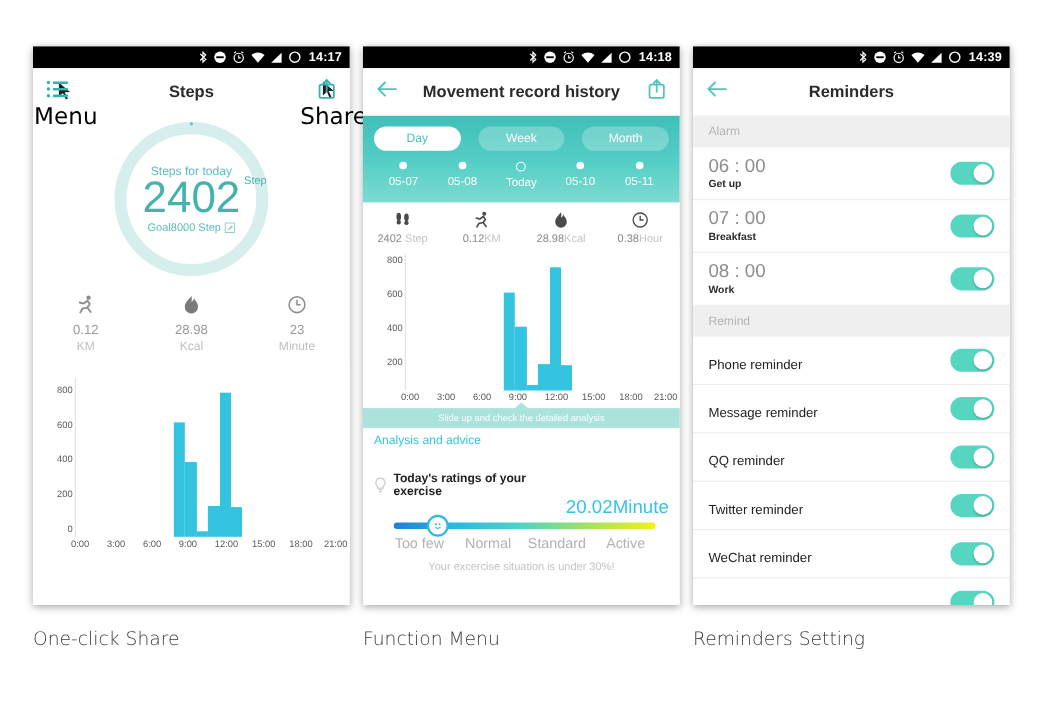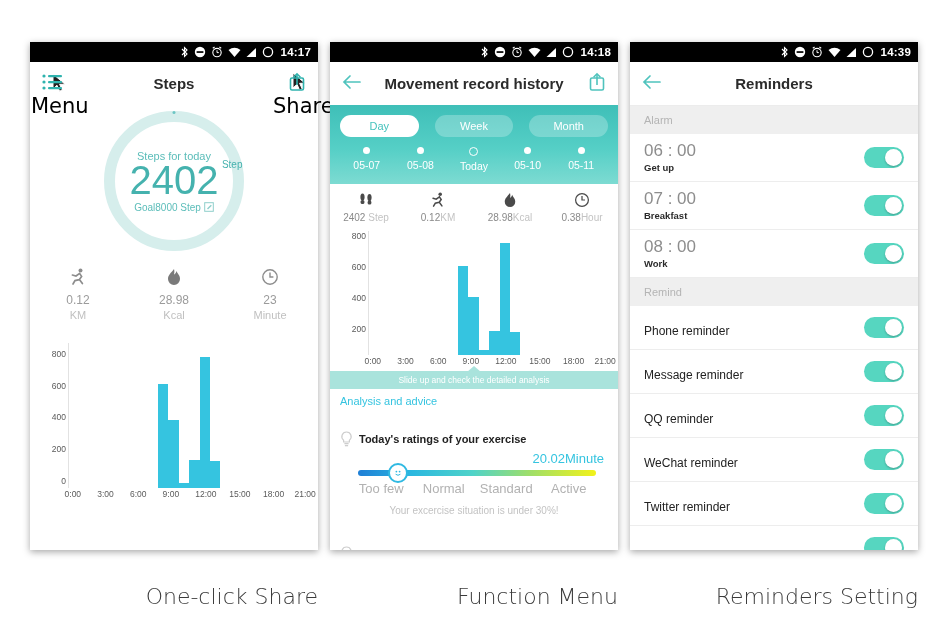--- a/index.html
+++ b/index.html
@@ -99,21 +99,21 @@
   .stats2 .st{flex:1;text-align:center;}
   .stats2 .st .ico{height:18px;display:flex;align-items:center;justify-content:center;margin-bottom:3px;}
   .stats2 .st .v{font-size:10px;color:#9b9b9b;}
   .stats2 .st .v b{font-weight:normal;color:#8a8a8a;}
   .stats2 .st .v i{font-style:normal;color:#c3c3c3;}
 
   .analysis{padding:6px 10px 0;}
   .analysis .ttl{font-size:11px;color:#35c4e0;margin-bottom:4px;}
   .arow{display:flex;align-items:center;gap:6px;margin:4px 0 4px;}
   .arow .txt{font-size:11px;color:#222;font-weight:bold;}
-  .arow .val{font-size:13px;color:#35c4e0;margin-top:40px;}
+  .arow .val{font-size:17px;color:#35c4e0;margin-top:40px;}
   .gradbar{
     height:6px;border-radius:3px;margin:2px 12px 0 18px;position:relative;
     background:linear-gradient(90deg,#1f7fd6 0%,#2ab7e0 22%,#4fd3c9 48%,#9ede6a 72%,#f2f21a 100%);
   }
   .gradbar .knob{
     position:absolute;left:17%;top:50%;transform:translate(-50%,-50%);
     width:16px;height:16px;border-radius:50%;background:#fff;border:2px solid #2fb9e2;
     display:flex;align-items:center;justify-content:center;
   }
   .scale{display:flex;margin:5px 8px 0 10px;}
@@ -129,22 +129,22 @@
   .remrow .nm{font-size:12px;color:#222;}
   .toggle{width:40px;height:21px;border-radius:11px;background:#56d6c0;position:relative;flex:0 0 auto;}
   .toggle::after{content:"";position:absolute;right:2px;top:2px;width:17px;height:17px;border-radius:50%;background:#fff;box-shadow:0 1px 2px rgba(0,0,0,.25);}
 
   
   .annot{position:absolute;color:#000000;font-size:21px;font-family:"DejaVu Sans",sans-serif;}
   .cursor{position:absolute;}
 
   
   .caption{
-    position:absolute;top:584px;width:288px;text-align:right;
-    font-size:22px;color:#3b3b3b;font-family:"DejaVu Sans",sans-serif;font-weight:300;
+    position:absolute;top:571px;width:288px;text-align:left;
+    font-size:17px;color:#3b3b3b;font-family:"DejaVu Sans",sans-serif;font-weight:300;
   }
   #cap1{left:30px;}
   #cap2{left:330px;}
   #cap3{left:630px;}
 </style>
 </head>
 <body>
 
 <div class="stage">
 
@@ -540,25 +540,25 @@
     </div>
     <div class="remrow">
       <span class="nm">Message reminder</span>
       <div class="toggle"></div>
     </div>
     <div class="remrow">
       <span class="nm">QQ reminder</span>
       <div class="toggle"></div>
     </div>
     <div class="remrow">
+      <span class="nm">Twitter reminder</span>
+      <div class="toggle"></div>
+    </div>
+    <div class="remrow">
       <span class="nm">WeChat reminder</span>
-      <div class="toggle"></div>
-    </div>
-    <div class="remrow">
-      <span class="nm">Twitter reminder</span>
       <div class="toggle"></div>
     </div>
     <div class="remrow">
       <span class="nm"></span>
       <div class="toggle"></div>
     </div>
   </div>
 
   <div class="caption" id="cap1">One-click Share</div>
   <div class="caption" id="cap2">Function Menu</div>

